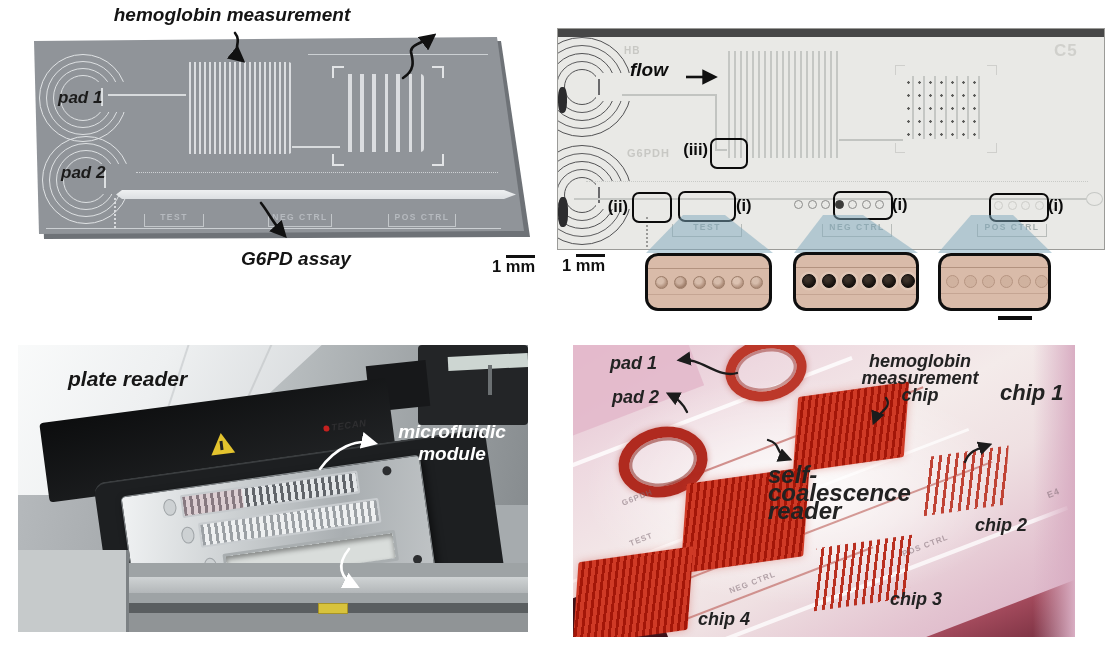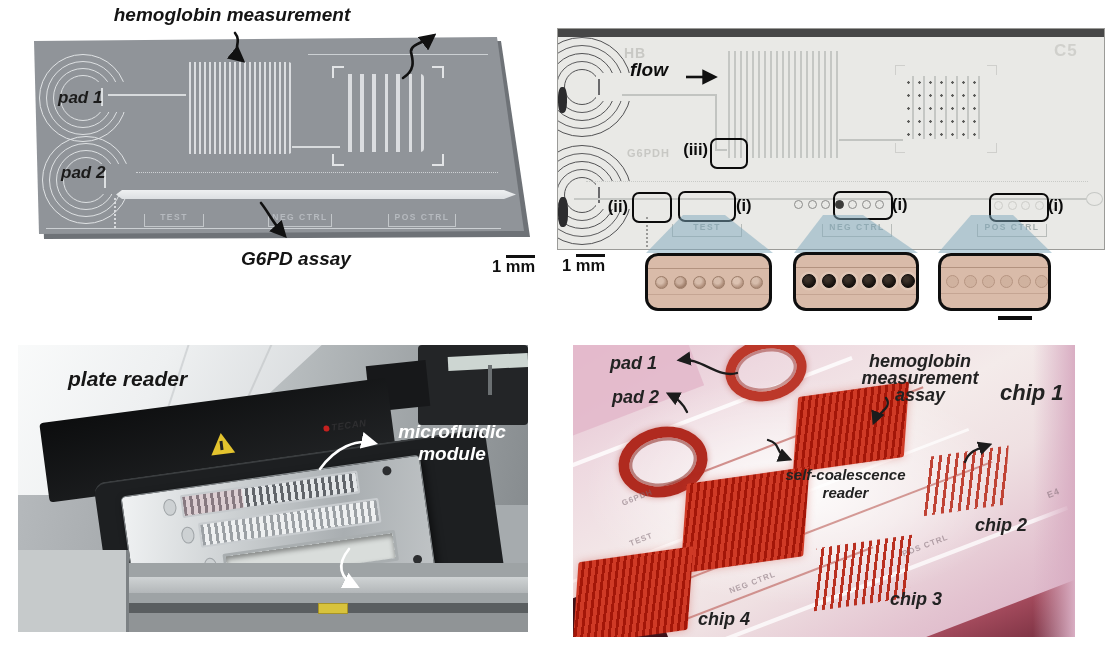--- a/index.html
+++ b/index.html
@@ -116,21 +116,21 @@
       <div class="ring" style="left:8px;top:8px;width:82px;height:82px;border:1.4px solid #5c5c5e"></div>
       <div class="ring" style="left:16px;top:16px;width:66px;height:66px;border:1.4px solid #525254"></div>
       <div class="ring" style="left:24px;top:24px;width:50px;height:50px;border:1.4px solid #5c5c5e"></div>
       <div class="ring" style="left:32px;top:32px;width:34px;height:34px;border:1.4px solid #525254"></div>
       <div class="P" style="left:64px;top:36px;width:36px;height:28px;background:#e9e9e6"></div>
       <div class="P" style="left:66px;top:42px;width:2px;height:16px;background:#6a6a6c"></div>
     </div>
     <div class="P" style="left:0;top:58px;width:9px;height:26px;background:#2c2c2e;border-radius:40%"></div>
     <div class="P" style="left:0;top:168px;width:10px;height:30px;background:#2c2c2e;border-radius:40%"></div>
 
-    <div class="etch" style="left:66px;top:16px;font-size:14px;color:#c8c8c4;letter-spacing:1px">HB</div>
+    <div class="etch" style="left:66px;top:16px;font-size:10px;color:#c8c8c4;letter-spacing:1px">HB</div>
     <div class="etch" style="left:69px;top:118px;font-size:11px;color:#c8c8c4;letter-spacing:1px">G6PDH</div>
     <div class="etch" style="left:496px;top:12px;font-size:17px;color:#d0d0cc;letter-spacing:1px">C5</div>
     <div class="lbl" style="left:72px;top:30px;font-size:19px;color:#0d0d0d">flow</div>
 
     <div class="P" style="left:64px;top:65px;width:94px;height:1.5px;background:#c2c4c1"></div>
     <div class="P" style="left:157px;top:65px;width:1.5px;height:57px;background:#c2c4c1"></div>
     <div class="P" style="left:157px;top:120px;width:12px;height:1.5px;background:#c2c4c1"></div>
     <div class="P" style="left:166px;top:22px;width:115px;height:107px;background:repeating-linear-gradient(90deg,transparent 0 4.5px,#c5c7c4 4.5px 6px)"></div>
     <div class="P" style="left:281px;top:110px;width:64px;height:1.5px;background:#c2c4c1"></div>
     <div class="P" style="left:345px;top:47px;width:80px;height:63px;background-image:radial-gradient(circle,#5c5c5a 1px,transparent 1.5px),repeating-linear-gradient(90deg,transparent 0 9px,#c5c7c4 9px 11px);background-size:11px 13px,auto"></div>
@@ -316,24 +316,24 @@
     <div class="etch" style="left:56px;top:190px;font-size:8px;letter-spacing:1px;color:rgba(125,105,115,.55);transform:rotate(-21deg)">TEST</div>
     <div class="etch" style="left:155px;top:233px;font-size:8px;letter-spacing:1px;color:rgba(125,105,115,.55);transform:rotate(-21deg)">NEG CTRL</div>
     <div class="etch" style="left:328px;top:196px;font-size:8px;letter-spacing:1px;color:rgba(125,105,115,.55);transform:rotate(-21deg)">POS CTRL</div>
     <div class="etch" style="left:474px;top:143px;font-size:9px;letter-spacing:1px;color:rgba(125,105,115,.55);transform:rotate(-21deg)">E4</div>
 
     <div class="lbl" style="left:37px;top:8px;font-size:18px;color:#222">pad 1</div>
     <div class="lbl" style="left:39px;top:42px;font-size:18px;color:#222">pad 2</div>
     <div class="lbl" style="left:287px;top:8px;width:120px;text-align:center;font-size:18px;line-height:17px;color:#222;white-space:normal">
       <div>hemoglobin</div>
       <div>measurement</div>
-      <div>assay</div>
+      <div>chip</div>
     </div>
     <div class="lbl" style="left:427px;top:35px;font-size:22px;color:#222">chip 1</div>
-    <div class="lbl" style="left:195px;top:121px;width:155px;text-align:center;font-size:15px;line-height:18px;color:#222;white-space:normal">
+    <div class="lbl" style="left:195px;top:121px;width:155px;text-align:left;font-size:24px;line-height:18px;color:#222;white-space:normal">
       <div>self-coalescence</div>
       <div>reader</div>
     </div>
     <div class="lbl" style="left:402px;top:170px;font-size:18px;color:#222">chip 2</div>
     <div class="lbl" style="left:317px;top:244px;font-size:18px;color:#222">chip 3</div>
     <div class="lbl" style="left:125px;top:264px;font-size:18px;color:#222">chip 4</div>
 
     <svg class="ov" style="left:0;top:0" width="502" height="292" viewBox="0 0 502 292">
       <defs>
         <marker id="mD" viewBox="0 0 10 10" refX="7.5" refY="5" markerWidth="6.2" markerHeight="6.2" orient="auto-start-reverse">

